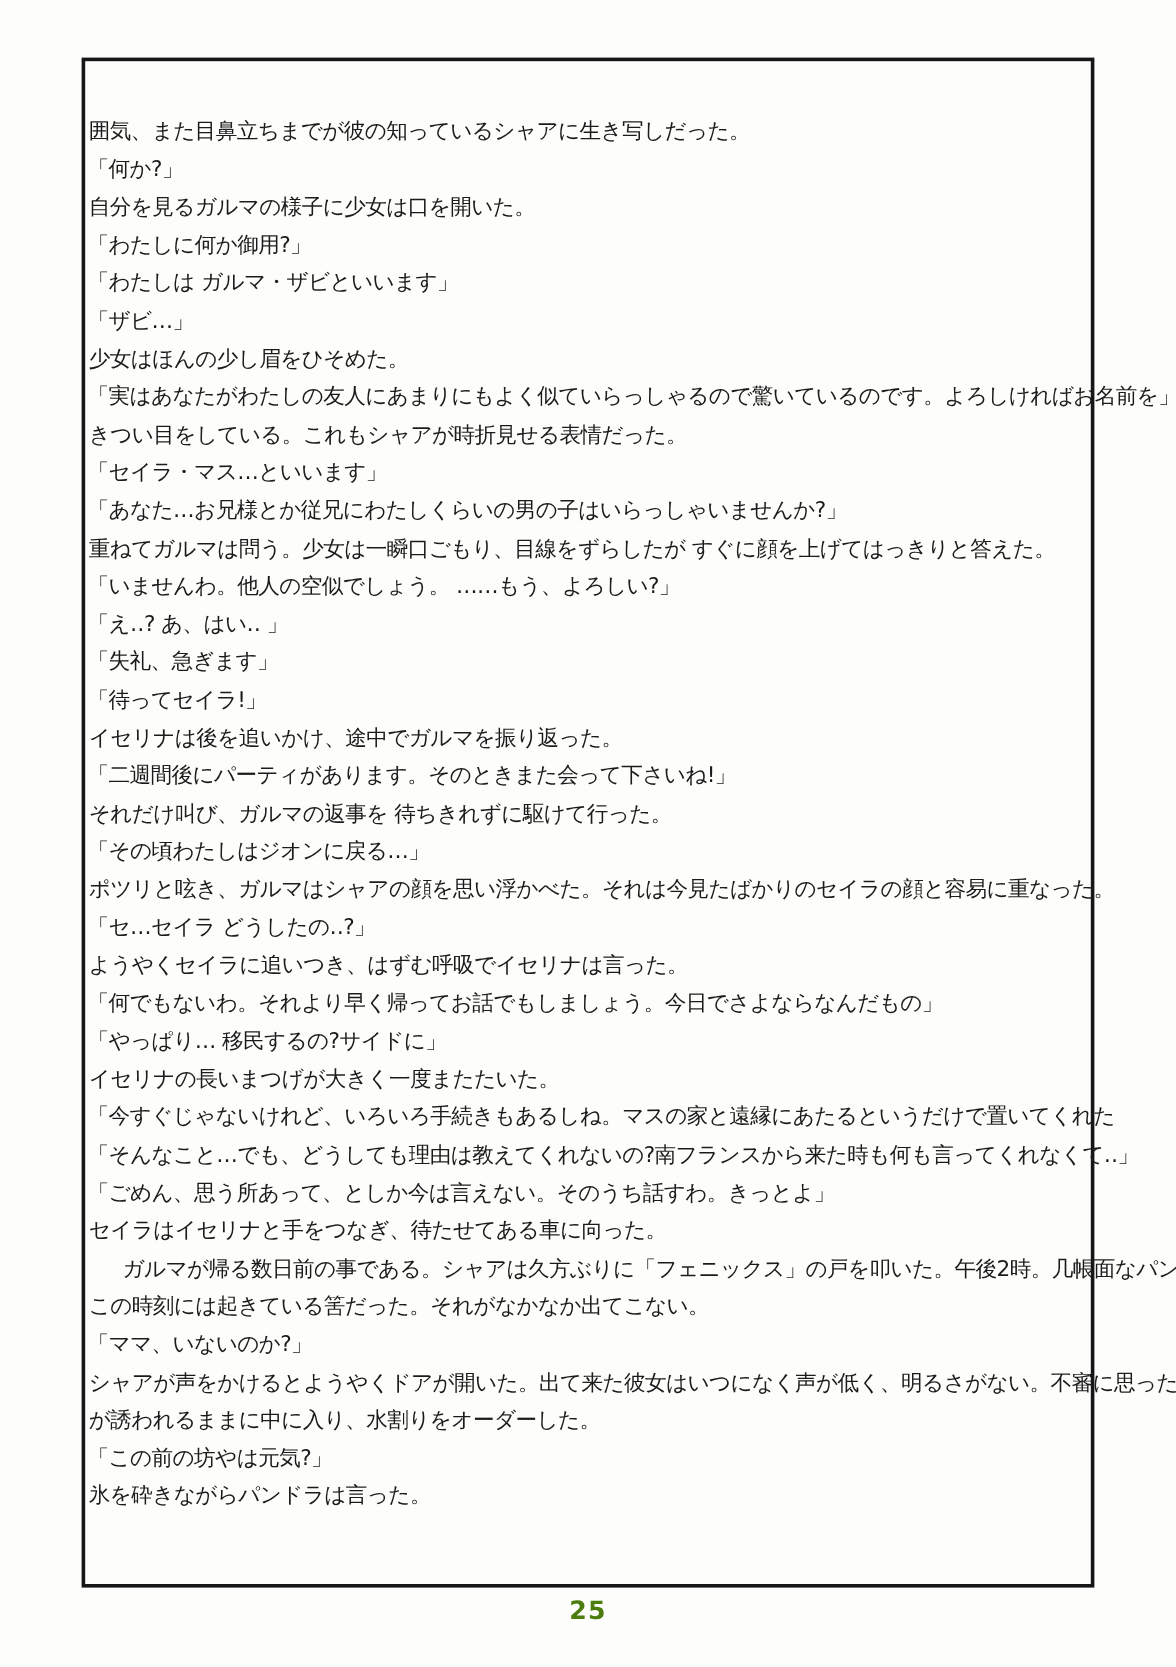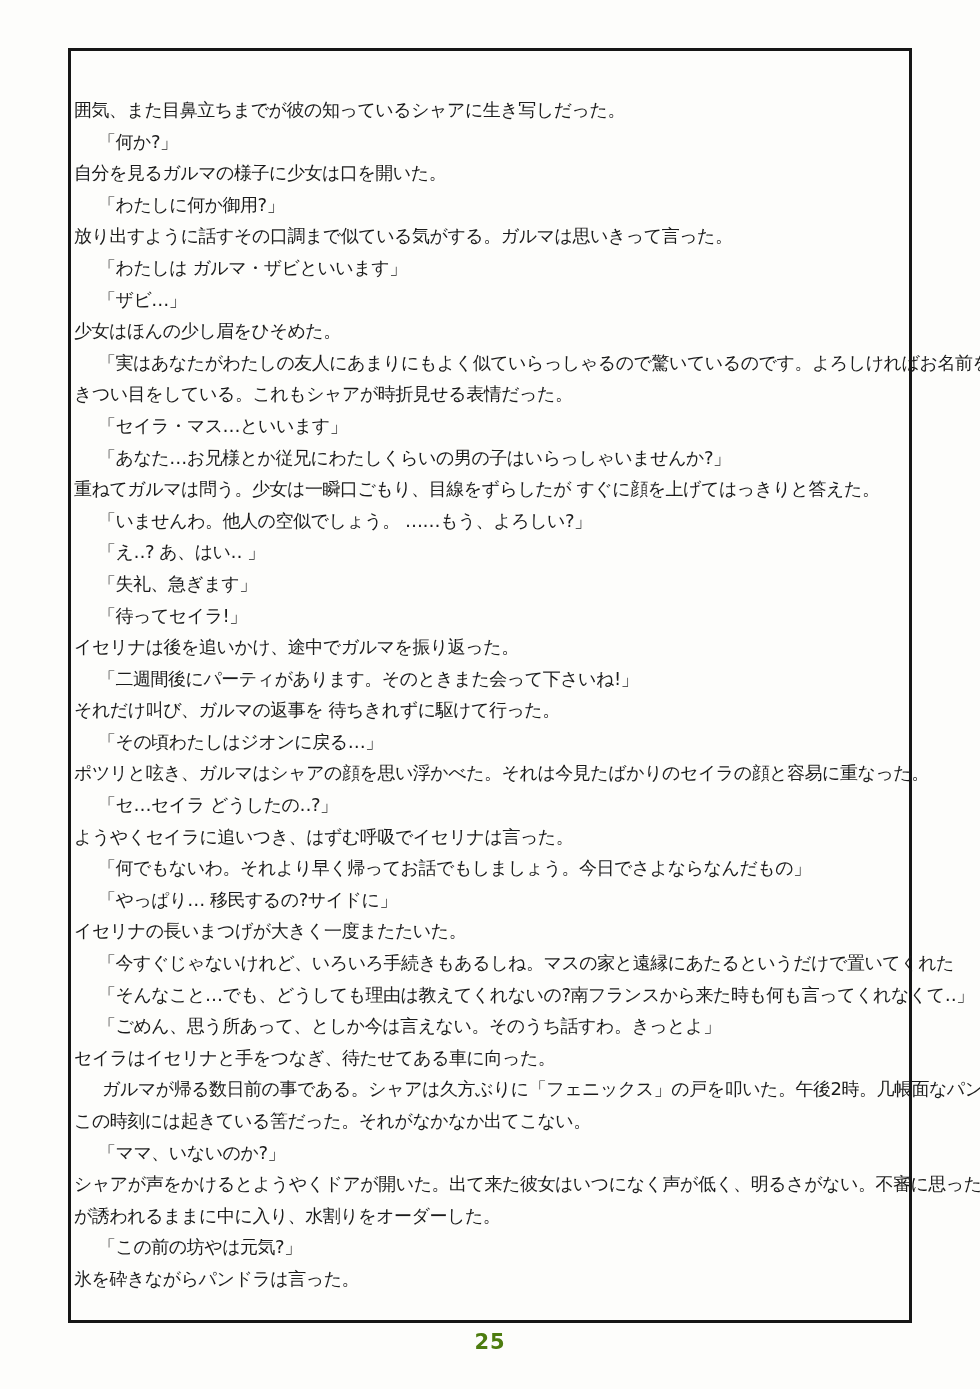--- a/index.html
+++ b/index.html
@@ -34,21 +34,21 @@
   }
   .line {
     white-space: nowrap;
     font-size: 18px;
     line-height: 31.6px;
     height: 31.6px;
     letter-spacing: -0.5px;
     color: #1b1b1b;
   }
   .indent-0 { padding-left: 2px; }
-  .indent-1 { padding-left: 26px; }
+  .indent-1 { padding-left: 1px; }
   .indent-2 { padding-left: 30px; }
   .page-number {
     position: absolute;
     left: 68px;
     top: 1330px;
     width: 844px;
     text-align: center;
     font-size: 21px;
     font-weight: bold;
     letter-spacing: 1px;
@@ -59,21 +59,20 @@
 </head>
 <body>
 
 <div class="page-frame"></div>
 
 <div class="text-block">
     <div class="line indent-0">囲気、また目鼻立ちまでが彼の知っているシャアに生き写しだった。</div>
     <div class="line indent-1">「何か?」</div>
     <div class="line indent-0">自分を見るガルマの様子に少女は口を開いた。</div>
     <div class="line indent-1">「わたしに何か御用?」</div>
-    <div class="line indent-0">放り出すように話すその口調まで似ている気がする。ガルマは思いきって言った。</div>
     <div class="line indent-1">「わたしは ガルマ・ザビといいます」</div>
     <div class="line indent-1">「ザビ…」</div>
     <div class="line indent-0">少女はほんの少し眉をひそめた。</div>
     <div class="line indent-1">「実はあなたがわたしの友人にあまりにもよく似ていらっしゃるので驚いているのです。よろしければお名前を」</div>
     <div class="line indent-0">きつい目をしている。これもシャアが時折見せる表情だった。</div>
     <div class="line indent-1">「セイラ・マス…といいます」</div>
     <div class="line indent-1">「あなた…お兄様とか従兄にわたしくらいの男の子はいらっしゃいませんか?」</div>
     <div class="line indent-0">重ねてガルマは問う。少女は一瞬口ごもり、目線をずらしたが すぐに顔を上げてはっきりと答えた。</div>
     <div class="line indent-1">「いませんわ。他人の空似でしょう。 ……もう、よろしい?」</div>
     <div class="line indent-1">「え‥? あ、はい‥ 」</div>

